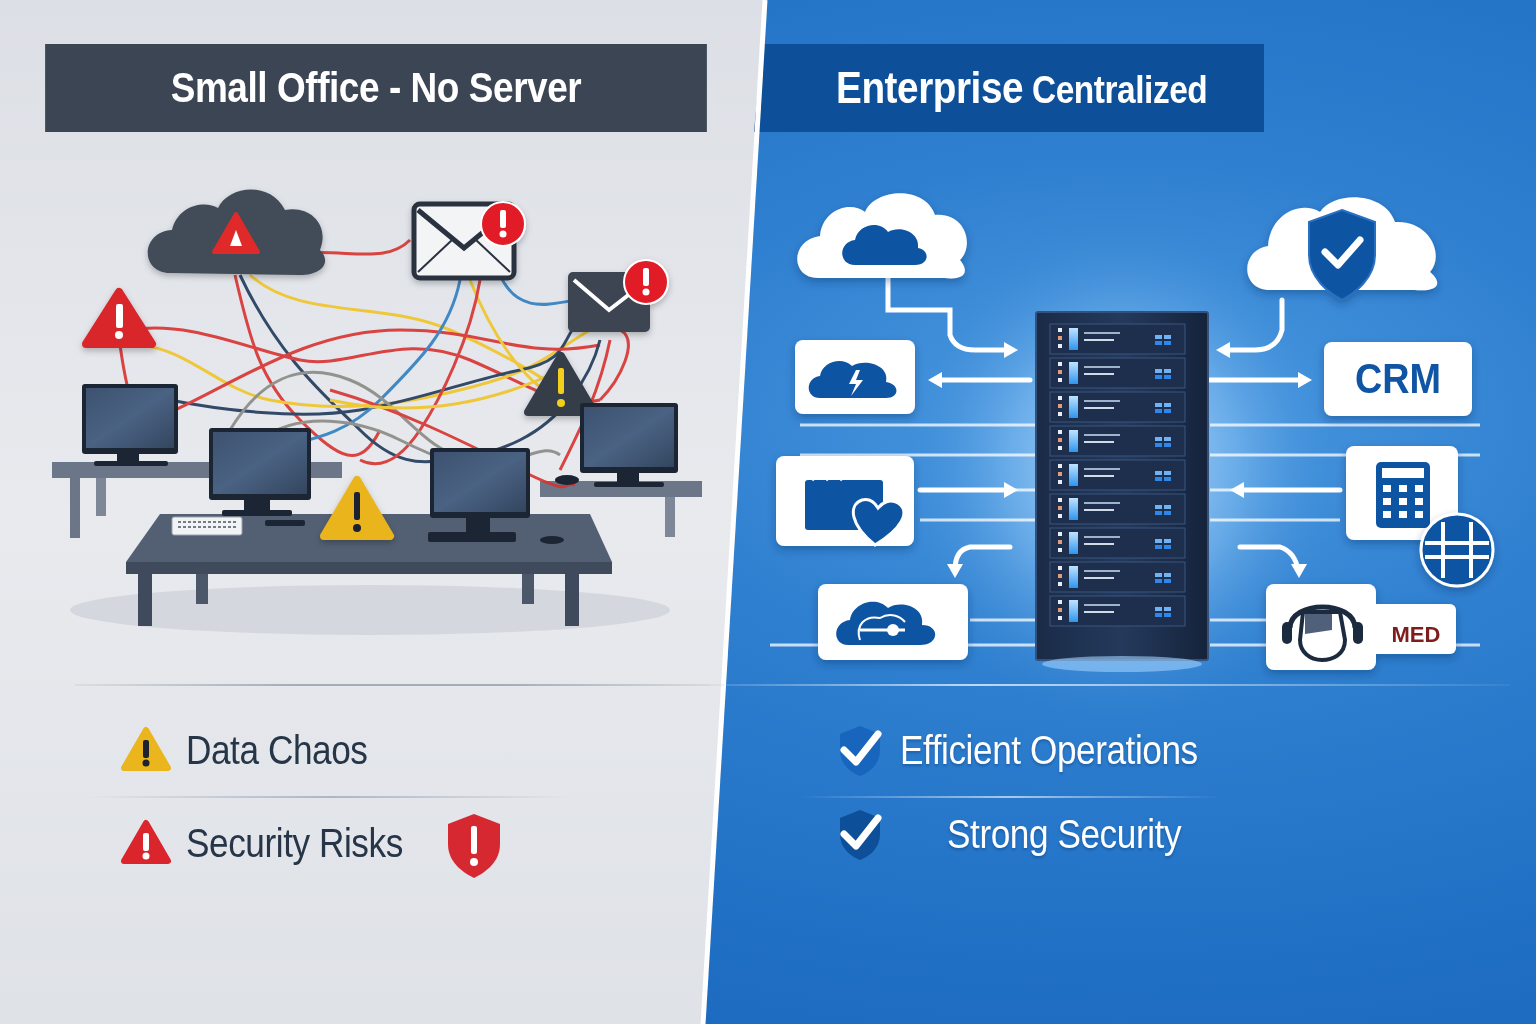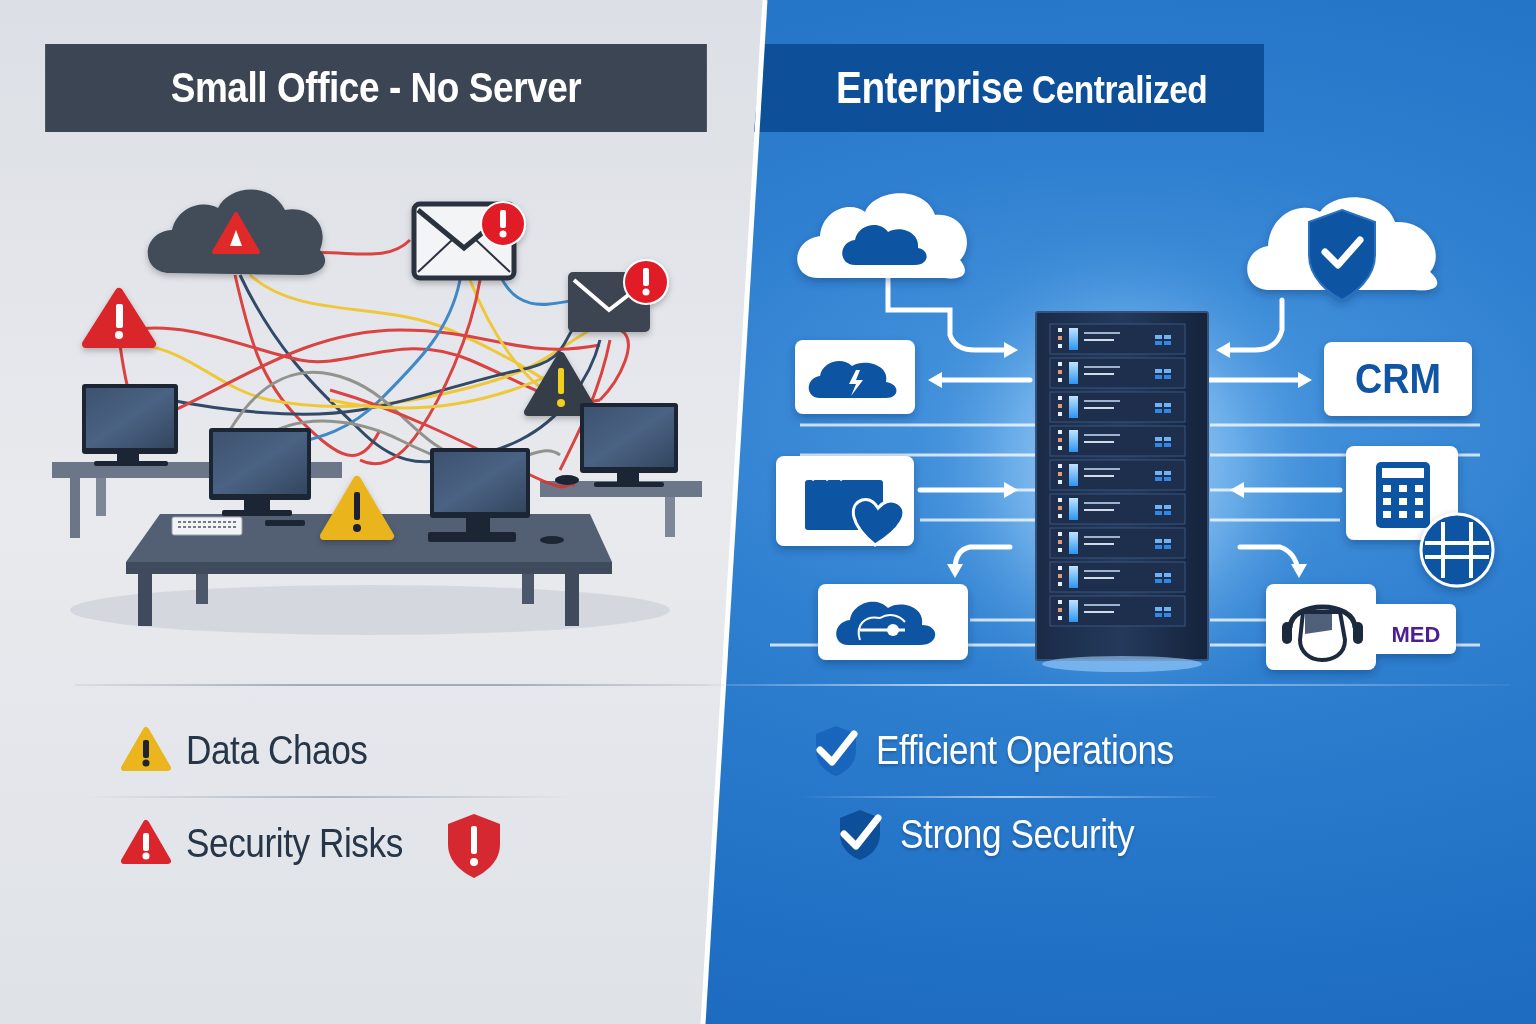--- a/index.html
+++ b/index.html
@@ -41,22 +41,22 @@
   .hr-right-top { left: 710px; top: 684px; width: 800px; background: linear-gradient(90deg, rgba(255,255,255,0.1), rgba(255,255,255,0.7), rgba(255,255,255,0.4), rgba(255,255,255,0.05)); }
   .hr-right-mid { left: 800px; top: 796px; width: 420px; background: linear-gradient(90deg, rgba(255,255,255,0.0), rgba(255,255,255,0.6), rgba(255,255,255,0.0)); }
 
   .bullet { position: absolute; display: flex; align-items: center; font-weight: normal; }
   .bullet .label { font-size: 40px; letter-spacing: -0.5px; transform: scaleX(0.88); transform-origin: left center; white-space: nowrap; }
   .bullet-left .label { color: #263648; }
   .bullet-right .label { color: #ffffff; text-shadow: 0 2px 3px rgba(0,30,80,0.3); }
   .bullet .ico { width: 56px; height: 56px; margin-right: 12px; flex: none; }
   .b1 { left: 118px; top: 722px; }
   .b2 { left: 118px; top: 806px; align-items: center; }
-  .b3 { left: 808px; top: 722px; }
-  .b4 { left: 832px; top: 806px; }
+  .b3 { left: 832px; top: 722px; }
+  .b4 { left: 832px; top: 806px; gap: 47px; }
 </style>
 </head>
 <body>
 
 <div class="left-panel"></div>
 <div class="right-panel"></div>
 
 <div class="banner banner-left">
   <span>Small Office - No Server</span>
 </div>
@@ -458,21 +458,21 @@
     <rect x="1266" y="584" width="110" height="86" rx="8" fill="#ffffff"></rect>
     <path d="M1290 628 C 1290 600, 1355 600, 1355 628" stroke="#1d2b40" stroke-width="5" fill="none"></path>
     <rect x="1282" y="622" width="10" height="22" rx="5" fill="#1d2b40"></rect>
     <rect x="1353" y="622" width="10" height="22" rx="5" fill="#1d2b40"></rect>
     <path d="M1303 612 L 1340 612 L 1345 640 C 1345 655, 1332 660, 1322 660 C 1310 660, 1300 652, 1300 640 Z" fill="none" stroke="#1d2b40" stroke-width="4"></path>
     <path d="M1305 614 L 1332 614 L 1332 630 L 1305 634 Z" fill="#51607a"></path>
   </g>
 </svg>
 
 <div style="position:absolute; left:1324px; top:342px; width:148px; height:74px; display:flex; align-items:center; justify-content:center; font-family:'Liberation Sans', sans-serif; font-weight:bold; font-size:42px; color:#0f55a3; transform:scaleX(0.9);">CRM</div>
-<div style="position:absolute; left:1376px; top:604px; width:80px; height:62px; display:flex; align-items:center; justify-content:center; font-family:'Liberation Sans', sans-serif; font-weight:bold; font-size:22px; color:#4c1d95;">MED</div>
+<div style="position:absolute; left:1376px; top:604px; width:80px; height:62px; display:flex; align-items:center; justify-content:center; font-family:'Liberation Sans', sans-serif; font-weight:bold; font-size:22px; color:#7f1d1d;">MED</div>
 
 <div class="hr hr-left-top"></div>
 <div class="hr hr-left-mid"></div>
 <div class="hr hr-right-top"></div>
 <div class="hr hr-right-mid"></div>
 
 <div class="bullet bullet-left b1">
   <svg class="ico" viewBox="0 0 56 56">
     <path d="M28 8 L 50 46 L 6 46 Z" fill="#ebb51d" stroke="#ebb51d" stroke-width="6" stroke-linejoin="round"></path>
     <rect x="25" y="18" width="6" height="18" rx="2" fill="#1d2430"></rect>

